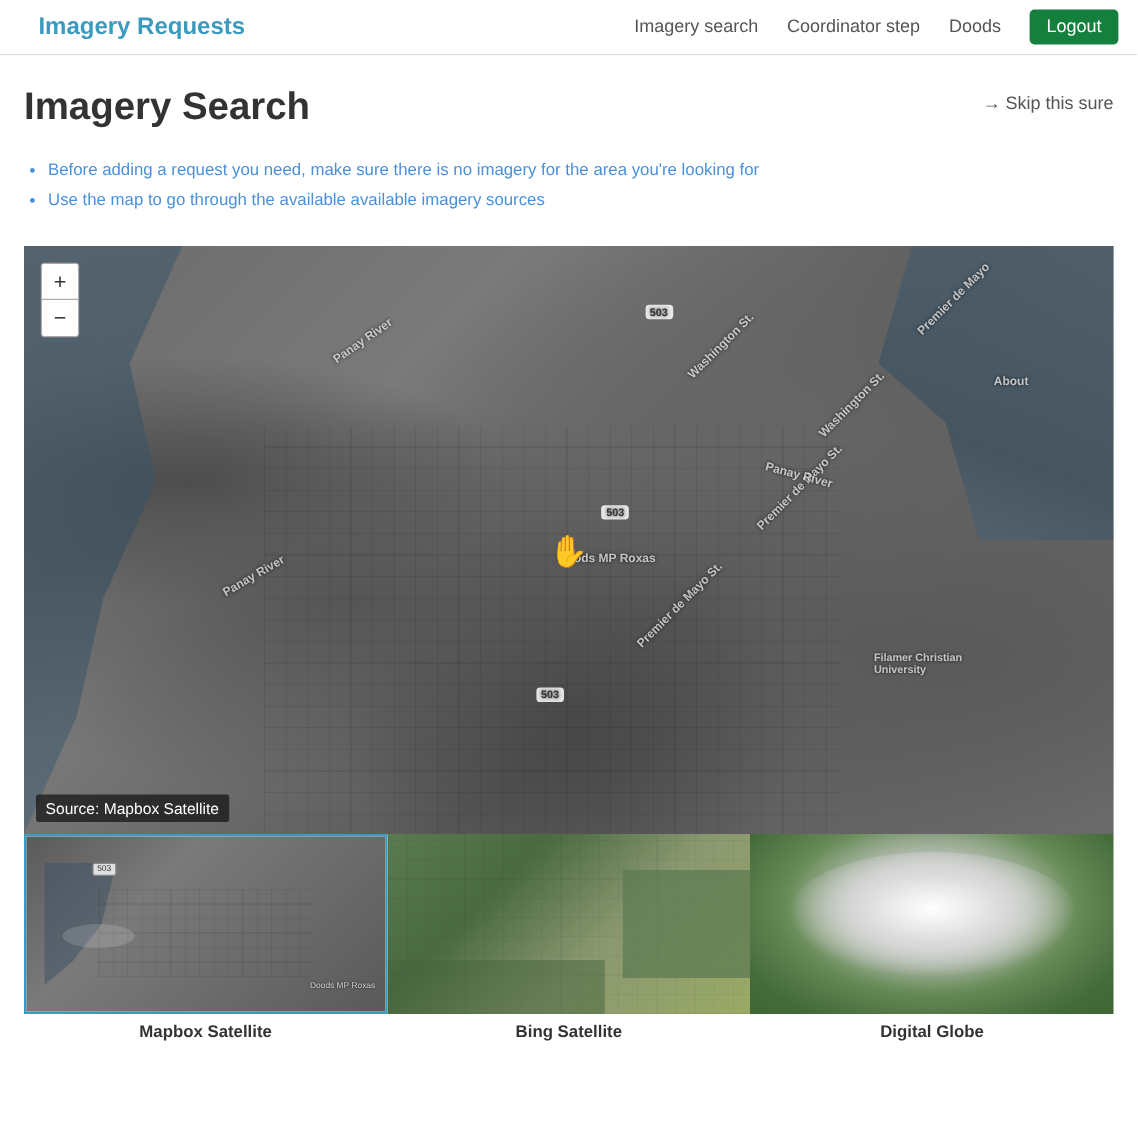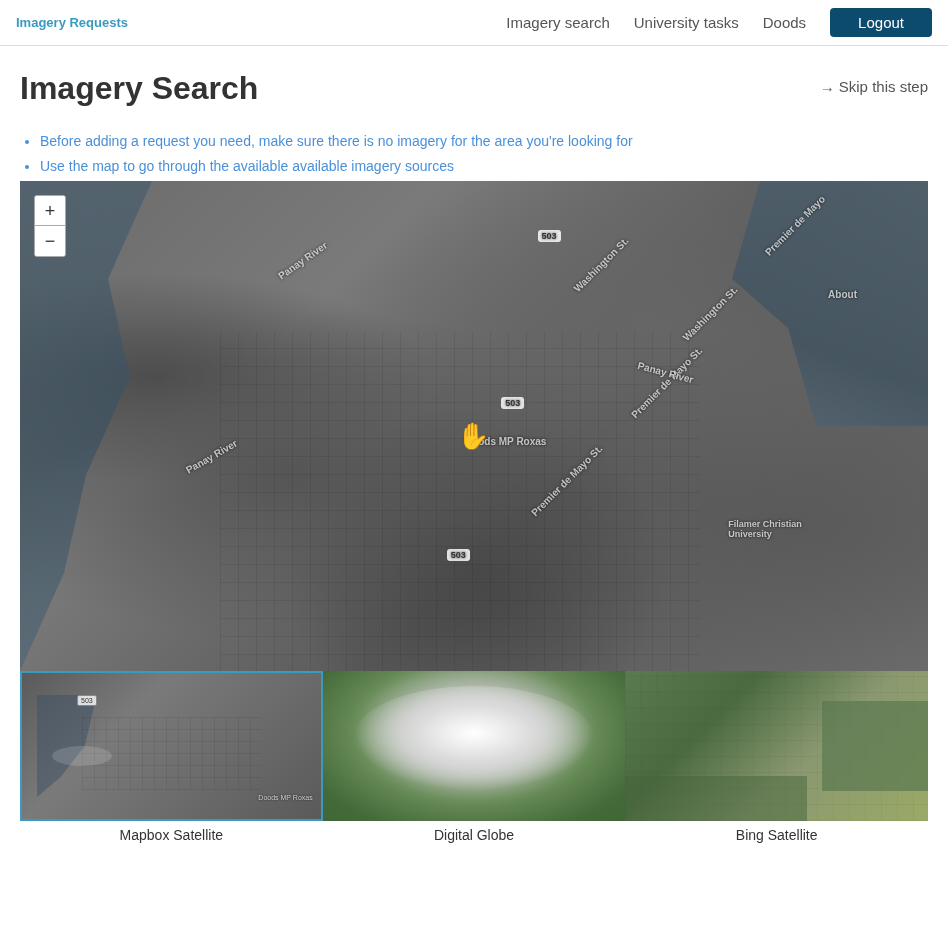--- a/index.html
+++ b/index.html
@@ -8,39 +8,40 @@
     
     .navbar {
       display: flex;
       align-items: center;
       padding: 0 16px;
       border-bottom: 1px solid #ddd;
       height: 46px;
     }
     .navbar-brand {
       color: #3a9abf;
-      font-size: 13px;
+      font-size: 20px;
       font-weight: bold;
       text-decoration: none;
       margin-right: auto;
+      margin-left: 16px;
     }
     .navbar-links {
       display: flex;
       align-items: center;
       gap: 24px;
     }
     .navbar-links a {
       color: #555;
       text-decoration: none;
       font-size: 15px;
     }
     .navbar-logout {
-      background: #0c4a6e;
+      background: #15803d;
       color: #fff !important;
-      padding: 6px 28px;
+      padding: 6px 14px;
       border-radius: 4px;
       text-decoration: none;
       font-size: 15px;
     }
 
     
     .page-content {
       padding: 24px 20px 20px 20px;
       max-width: 948px;
     }
@@ -62,21 +63,21 @@
       font-size: 15px;
       text-decoration: none;
       display: flex;
       align-items: center;
       gap: 4px;
       padding-top: 8px;
     }
 
     
     .instructions {
-      margin-bottom: 4px;
+      margin-bottom: 28px;
       padding-left: 20px;
     }
     .instructions li {
       font-size: 14px;
       color: #4a90d9;
       margin-bottom: 4px;
       line-height: 1.5;
     }
     .instructions li span {
       color: #4a90d9;
@@ -243,51 +244,51 @@
     }
     .thumb-bing {
       background:
         radial-gradient(ellipse at 70% 70%, #5a8a50 0%, #4a7a40 40%, #8a9a70 70%, #a0a860 100%);
       width: 100%;
       height: 100%;
     }
 
     .thumbnail-label {
       font-size: 14px;
-      font-weight: normal;
+      font-weight: bold;
       color: #333;
       margin-top: 6px;
       text-align: center;
     }
 
     
     .thumbnail-item:first-child .thumbnail-img {
       border: 2px solid #3a9abf;
     }
   </style>
 </head>
 <body>
 
 <nav class="navbar">
   <a class="navbar-brand" href="#">Imagery Requests</a>
   <div class="navbar-links">
     <a href="#">Imagery search</a>
-    <a href="#">University tasks</a>
+    <a href="#">Coordinator step</a>
     <a href="#">Doods</a>
     <a href="#" class="navbar-logout">Logout</a>
   </div>
 </nav>
 
 <div class="page-content">
 
   <div class="page-header">
     <h1 class="page-title">Imagery Search</h1>
     <a href="#" class="skip-step">
       <span>→</span>
-      <span>Skip this step</span>
+      <span>Skip this sure</span>
     </a>
   </div>
 
   <ul class="instructions">
     <li>
       <span>Before adding a request you need, make sure there is no imagery for the area you're looking for</span>
     </li>
     <li>
       <span>Use the map to go through the available available imagery sources</span>
     </li>
@@ -315,54 +316,55 @@
     <span class="map-text" style="top:44%;left:53%;background:rgba(255,255,255,0.85);color:#333;padding:1px 4px;border-radius:3px;font-size:9px">503</span>
     <span class="map-text" style="top:75%;left:47%;background:rgba(255,255,255,0.85);color:#333;padding:1px 4px;border-radius:3px;font-size:9px">503</span>
 
     <div class="map-cursor">✋</div>
 
     <div class="map-controls">
       <button class="map-btn">+</button>
       <button class="map-btn">−</button>
     </div>
 
+    <div class="map-label">Source: Mapbox Satellite</div>
   </div>
 
   <div class="thumbnail-row">
 
     <div class="thumbnail-item">
       <div class="thumbnail-img">
         <div class="thumb-satellite" style="position:relative;">
           <div style="position:absolute;top:0;left:0;width:100%;height:100%;background:linear-gradient(135deg,#5a5a5a,#7a7a7a,#6a6a6a,#5a5a5a);"></div>
           <div style="position:absolute;top:15%;left:5%;width:40%;height:70%;background:rgba(60,80,100,0.5);clip-path:polygon(0 0,50% 0,40% 50%,20% 80%,0 100%);"></div>
           <div style="position:absolute;top:30%;left:20%;width:60%;height:50%;background-image:repeating-linear-gradient(0deg,rgba(0,0,0,0.07) 0,rgba(0,0,0,0.07) 1px,transparent 1px,transparent 12px),repeating-linear-gradient(90deg,rgba(0,0,0,0.07) 0,rgba(0,0,0,0.07) 1px,transparent 1px,transparent 12px);"></div>
           <span style="position:absolute;top:22px;left:55px;background:rgba(255,255,255,0.8);border:1px solid #888;border-radius:2px;font-size:7px;padding:1px 3px;color:#333;">503</span>
           <span style="position:absolute;bottom:18px;right:8px;font-size:7px;color:rgba(255,255,255,0.75);text-shadow:0 0 2px rgba(0,0,0,0.9);">Doods MP Roxas</span>
         </div>
       </div>
       <div class="thumbnail-label">Mapbox Satellite</div>
     </div>
 
     <div class="thumbnail-item">
       <div class="thumbnail-img">
-        <div class="thumb-digital" style="position:relative;">
-          <div style="position:absolute;top:0;left:0;width:100%;height:100%;background:radial-gradient(ellipse at 50% 40%,rgba(240,240,240,0.95) 0%,rgba(200,200,200,0.85) 25%,rgba(100,140,80,0.6) 55%,rgba(60,100,50,0.7) 85%);"></div>
-          <div style="position:absolute;top:10%;left:10%;width:80%;height:70%;background:radial-gradient(ellipse at 50% 45%,rgba(255,255,255,0.98) 0%,rgba(220,220,220,0.9) 35%,transparent 70%);border-radius:50%;"></div>
-        </div>
-      </div>
-      <div class="thumbnail-label">Digital Globe</div>
-    </div>
-
-    <div class="thumbnail-item">
-      <div class="thumbnail-img">
         <div class="thumb-bing" style="position:relative;">
           <div style="position:absolute;top:0;left:0;width:100%;height:100%;background:linear-gradient(135deg,#5a7a50 0%,#4a6a40 30%,#8a9870 60%,#9aaa65 100%);"></div>
           <div style="position:absolute;top:0;left:0;width:100%;height:100%;background-image:repeating-linear-gradient(0deg,rgba(0,0,0,0.04) 0,rgba(0,0,0,0.04) 1px,transparent 1px,transparent 16px),repeating-linear-gradient(90deg,rgba(0,0,0,0.04) 0,rgba(0,0,0,0.04) 1px,transparent 1px,transparent 16px);"></div>
           <div style="position:absolute;top:20%;right:0;width:35%;height:60%;background:rgba(90,120,80,0.7);"></div>
           <div style="position:absolute;bottom:0;left:0;width:60%;height:30%;background:rgba(70,100,60,0.5);"></div>
         </div>
       </div>
       <div class="thumbnail-label">Bing Satellite</div>
     </div>
 
+    <div class="thumbnail-item">
+      <div class="thumbnail-img">
+        <div class="thumb-digital" style="position:relative;">
+          <div style="position:absolute;top:0;left:0;width:100%;height:100%;background:radial-gradient(ellipse at 50% 40%,rgba(240,240,240,0.95) 0%,rgba(200,200,200,0.85) 25%,rgba(100,140,80,0.6) 55%,rgba(60,100,50,0.7) 85%);"></div>
+          <div style="position:absolute;top:10%;left:10%;width:80%;height:70%;background:radial-gradient(ellipse at 50% 45%,rgba(255,255,255,0.98) 0%,rgba(220,220,220,0.9) 35%,transparent 70%);border-radius:50%;"></div>
+        </div>
+      </div>
+      <div class="thumbnail-label">Digital Globe</div>
+    </div>
+
   </div>
 
 </div>
 
 </body></html>

